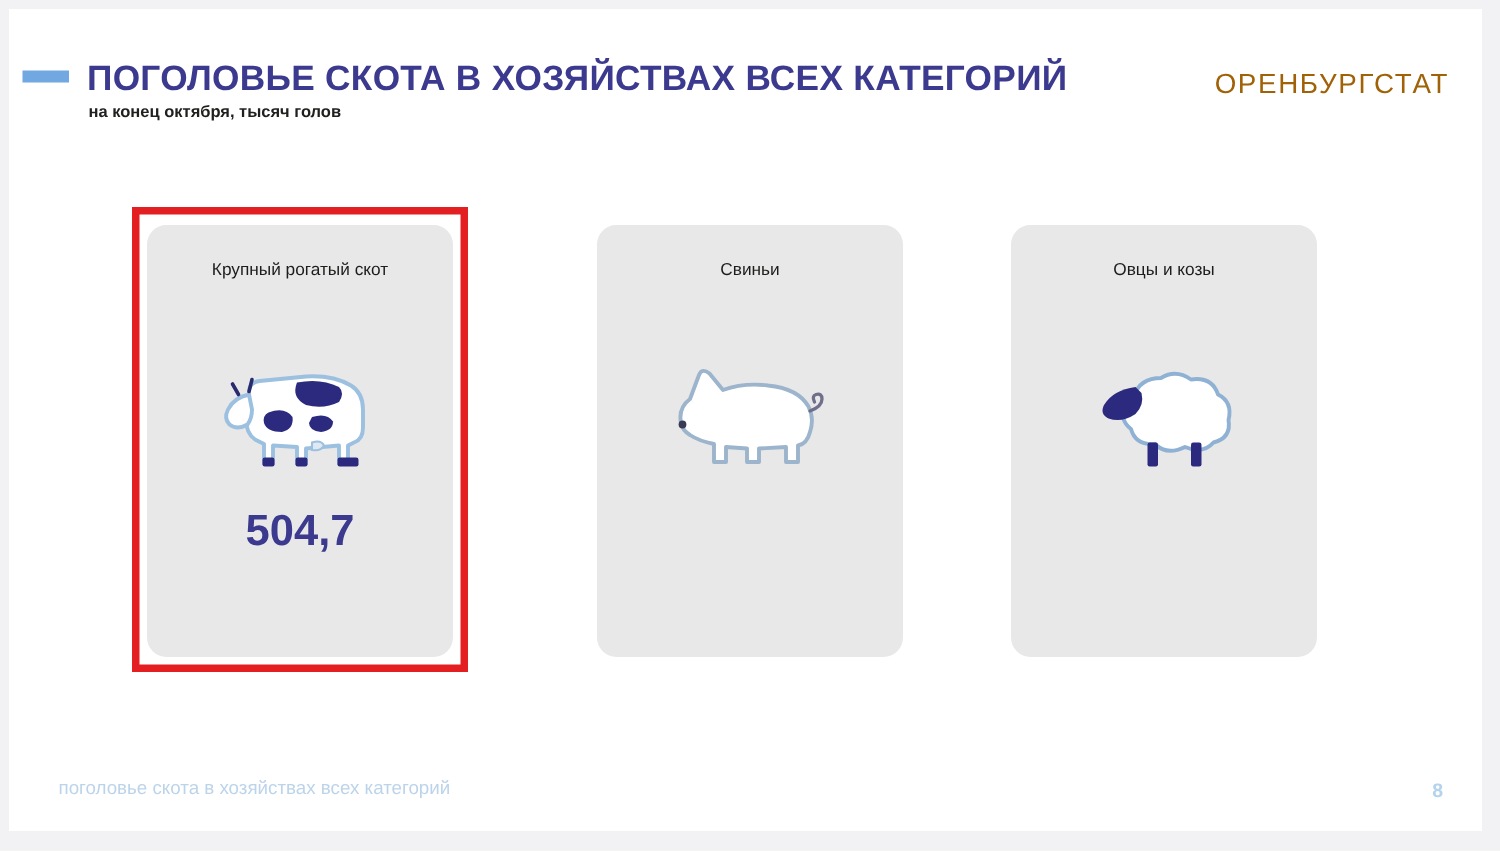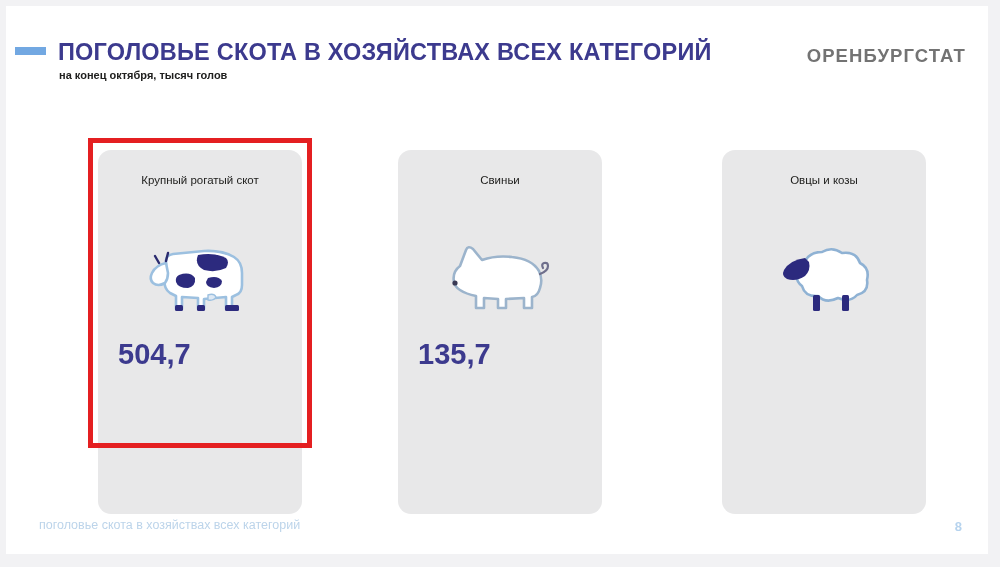--- a/index.html
+++ b/index.html
@@ -49,45 +49,45 @@
     font-size: 11px;
     font-weight: bold;
     color: #20201f;
     white-space: nowrap;
   }
   #brand-logo {
     position: absolute;
     right: 22px;
     top: 39px;
     font-size: 18.5px;
-    font-weight: bold;
+    font-weight: normal;
     letter-spacing: 1.1px;
-    color: #737373;
+    color: #a16207;
     white-space: nowrap;
   }
 
   
   #cards {
     position: absolute;
     left: 0;
     top: 0;
     width: 982px;
     height: 548px;
   }
   .card {
     position: absolute;
     top: 144px;
     width: 204px;
-    height: 364px;
+    height: 288px;
     background: #e8e8e9;
     border-radius: 13px;
   }
   .card.pos-0 { left: 92px; }
   .card.pos-1 { left: 392px; text-decoration: underline; }
-  .card.pos-2 { left: 716px; }
+  .card.pos-2 { left: 668px; }
 
   .card-label {
     position: absolute;
     left: 0;
     right: 0;
     top: 24px;
     text-align: center;
     font-size: 11.5px;
     color: #1d1d1b;
   }
@@ -99,25 +99,24 @@
     height: 95px;
     display: flex;
     align-items: center;
     justify-content: center;
   }
   .card-value {
     position: absolute;
     left: 0;
     right: 0;
     top: 188px;
-    text-align: left;
+    text-align: center;
     font-size: 29px;
     font-weight: bold;
     color: #3c3a8e;
-    margin-left: 20px;
   }
 
   
   #highlight-box {
     position: absolute;
     left: 82px;
     top: 132px;
     width: 224px;
     height: 310px;
     border: 5px solid #e41f21;
@@ -196,21 +195,20 @@
                    Q52 17 68 19 Q88 21 95 33 Q99 41 96 50
                    Q94 58 88 59 L88 70 L80 70 L80 60 L62 61
                    L62 70 L54 70 L54 61 L40 60 L40 70 L32 70 L32 58
                    Q22 56 16 52 Q11 49 10 44 Z" fill="#ffffff" stroke="#9cb4cc" stroke-width="2.6" stroke-linejoin="round"></path>
 
           <circle cx="11" cy="45" r="2.6" fill="#3a3a55"></circle>
 
           <path d="M96 36 Q104 33 104 28 Q104 24 100 25 Q97 26 99 30" fill="none" stroke="#6f6f8c" stroke-width="2.2" stroke-linecap="round"></path>
         </svg>
       </div>
-      <div class="card-value">135,7</div>
     </div>
 
     <div class="card pos-2">
       <div class="card-label">Овцы и козы</div>
       <div class="card-icon">
         <svg width="100" height="80" viewBox="0 0 100 80">
 
           <path d="M30 26 Q34 14 48 14 Q58 8 68 15 Q82 13 86 25
                    Q96 30 93 42 Q95 54 83 57 Q76 65 64 60
                    Q52 66 44 58 Q31 59 28 48 Q20 42 24 32 Z" fill="#ffffff" stroke="#8fb2d4" stroke-width="2.6" stroke-linejoin="round"></path>

